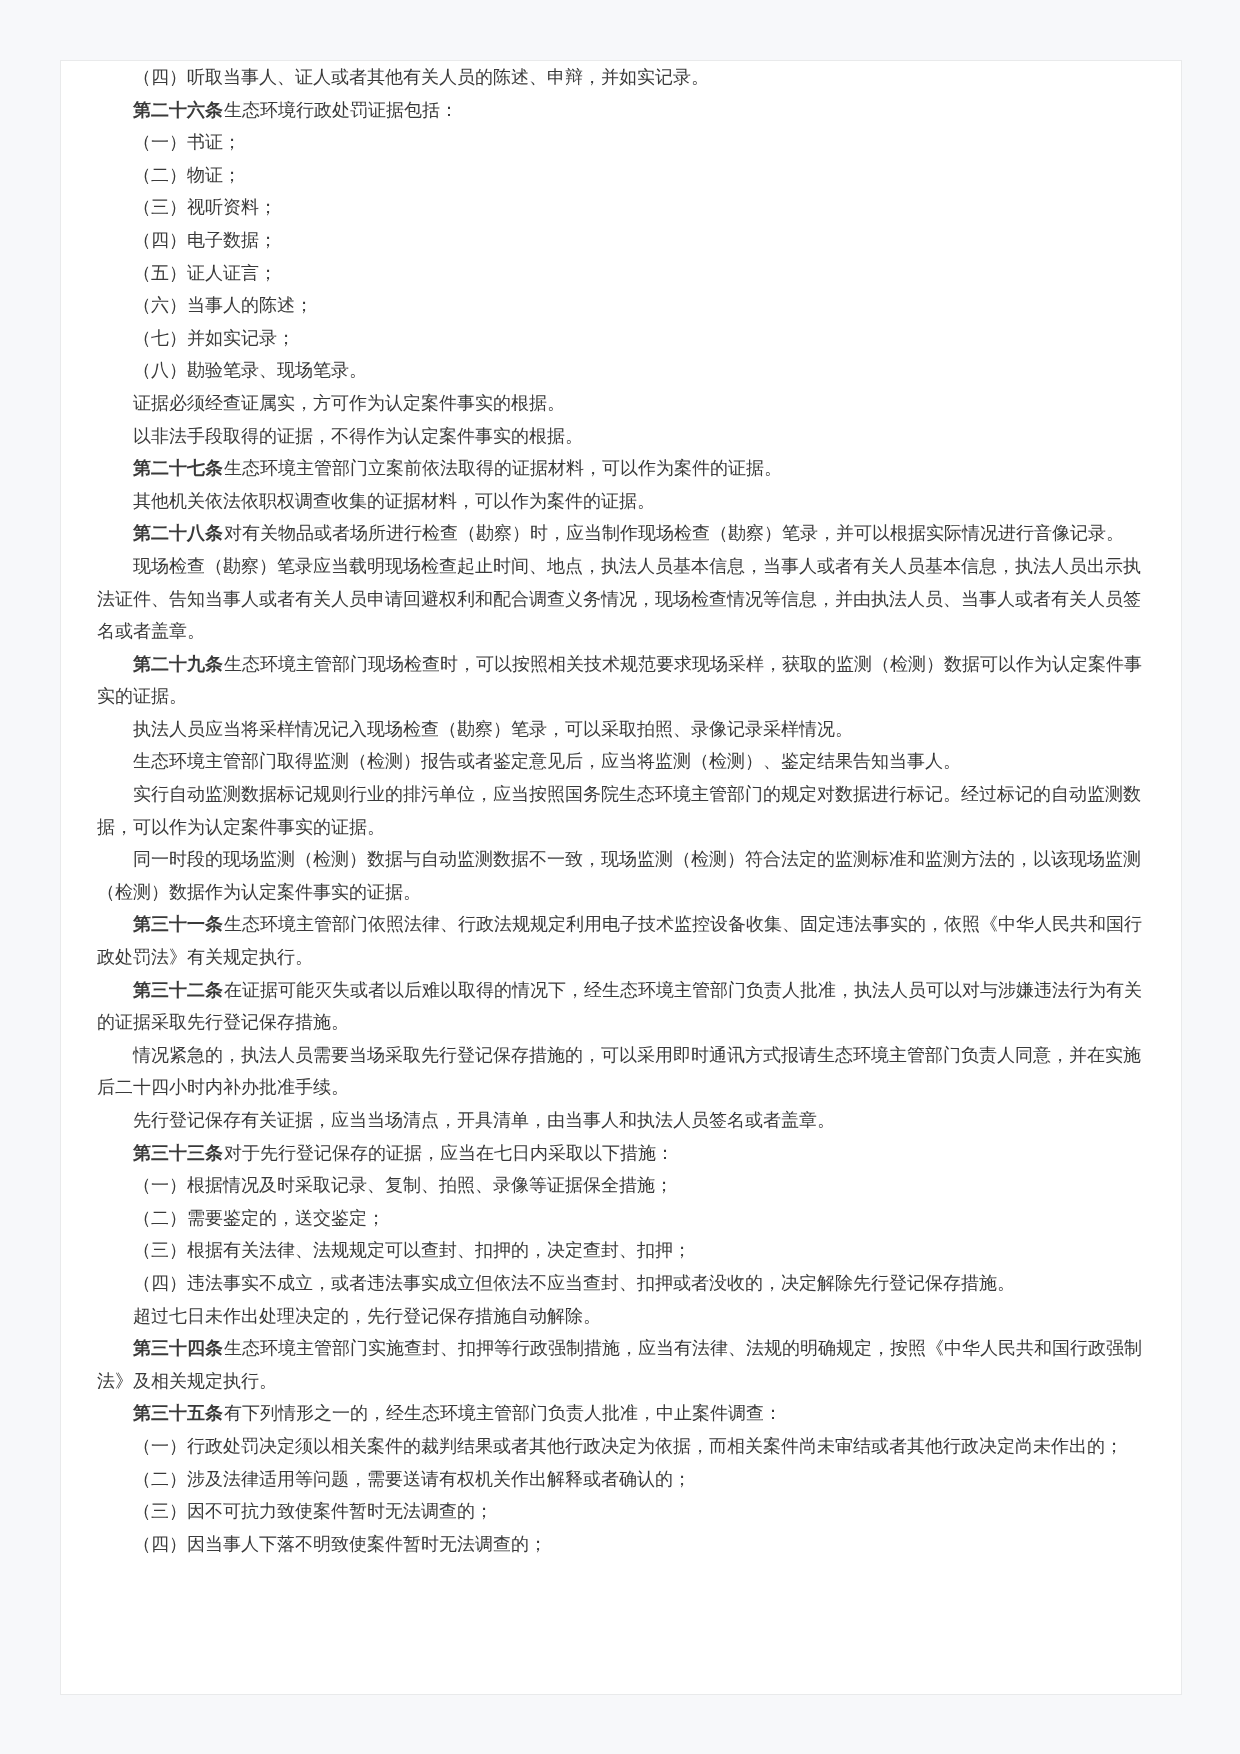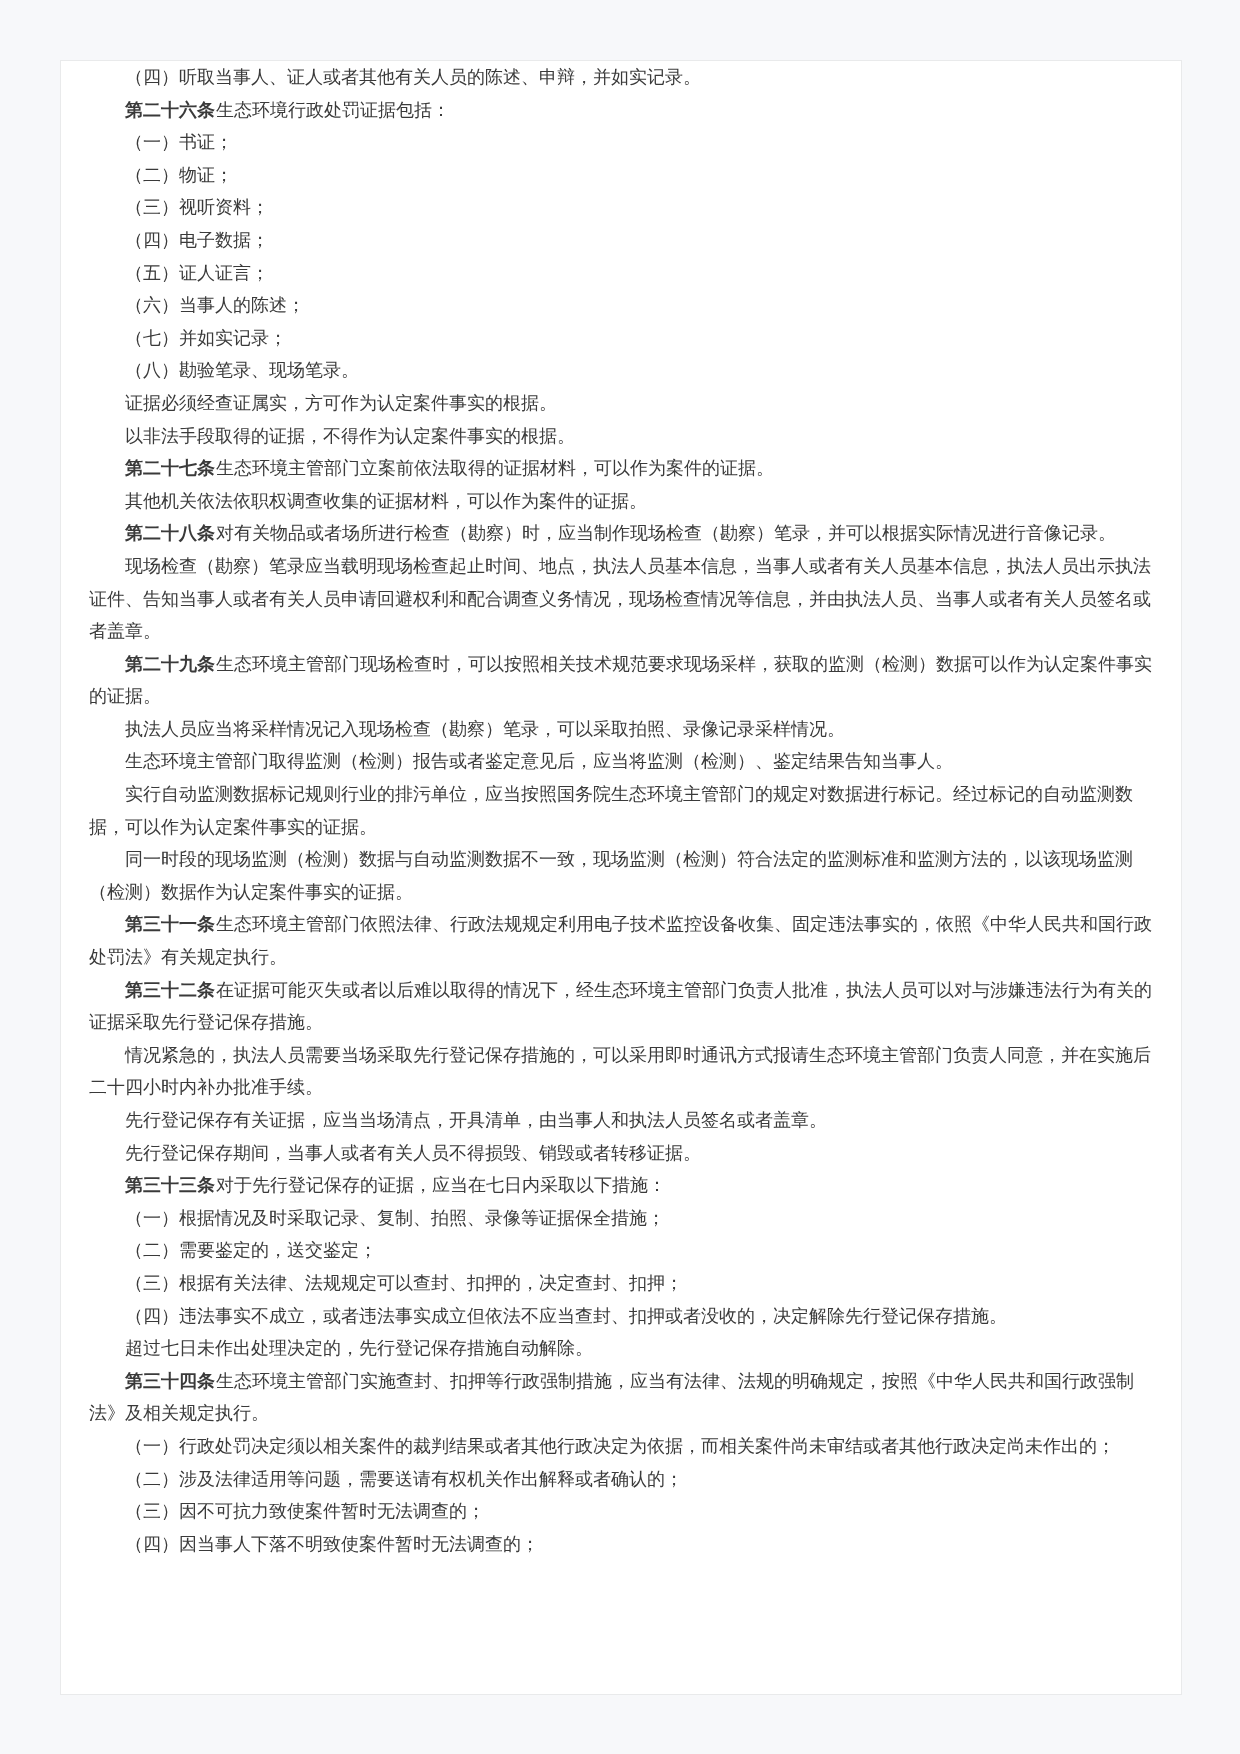--- a/index.html
+++ b/index.html
@@ -18,21 +18,21 @@
   }
   .doc-card{
     position:absolute;
     left:60px;
     top:60px;
     width:1122px;
     height:1635px;
     box-sizing:border-box;
     background:var(--card-bg);
     border:1px solid var(--card-border);
-    padding:0 29px 0 28px;
+    padding:0 29px 0 36px;
     overflow:hidden;
   }
   .para{
     margin:0;
     padding:0;
     font-size:18px;
     line-height:32.6px;
     color:var(--text);
     text-indent:2em;
     text-align:left;
@@ -91,36 +91,36 @@
   <p class="para"><span class="lead"></span><span class="body-text">同一时段的现场监测（检测）数据与自动监测数据不一致，现场监测（检测）符合法定的监测标准和监测方法的，以该现场监测（检测）数据作为认定案件事实的证据。</span></p>
 
   <p class="para"><span class="lead">第三十一条</span><span class="body-text">生态环境主管部门依照法律、行政法规规定利用电子技术监控设备收集、固定违法事实的，依照《中华人民共和国行政处罚法》有关规定执行。</span></p>
 
   <p class="para"><span class="lead">第三十二条</span><span class="body-text">在证据可能灭失或者以后难以取得的情况下，经生态环境主管部门负责人批准，执法人员可以对与涉嫌违法行为有关的证据采取先行登记保存措施。</span></p>
 
   <p class="para"><span class="lead"></span><span class="body-text">情况紧急的，执法人员需要当场采取先行登记保存措施的，可以采用即时通讯方式报请生态环境主管部门负责人同意，并在实施后二十四小时内补办批准手续。</span></p>
 
   <p class="para"><span class="lead"></span><span class="body-text">先行登记保存有关证据，应当当场清点，开具清单，由当事人和执法人员签名或者盖章。</span></p>
 
-  <p class="para"><span class="lead"></span><span class="body-text">先行登记保存期间，当事人或者有关人员不得损毁、销毁或者转移证据。</span></p>
 
   <p class="para"><span class="lead">第三十三条</span><span class="body-text">对于先行登记保存的证据，应当在七日内采取以下措施：</span></p>
 
   <p class="para"><span class="lead"></span><span class="body-text">（一）根据情况及时采取记录、复制、拍照、录像等证据保全措施；</span></p>
 
   <p class="para"><span class="lead"></span><span class="body-text">（二）需要鉴定的，送交鉴定；</span></p>
 
   <p class="para"><span class="lead"></span><span class="body-text">（三）根据有关法律、法规规定可以查封、扣押的，决定查封、扣押；</span></p>
 
   <p class="para"><span class="lead"></span><span class="body-text">（四）违法事实不成立，或者违法事实成立但依法不应当查封、扣押或者没收的，决定解除先行登记保存措施。</span></p>
 
   <p class="para"><span class="lead"></span><span class="body-text">超过七日未作出处理决定的，先行登记保存措施自动解除。</span></p>
 
   <p class="para"><span class="lead">第三十四条</span><span class="body-text">生态环境主管部门实施查封、扣押等行政强制措施，应当有法律、法规的明确规定，按照《中华人民共和国行政强制法》及相关规定执行。</span></p>
 
+  <p class="para"><span class="lead">第三十五条</span><span class="body-text">有下列情形之一的，经生态环境主管部门负责人批准，中止案件调查：</span></p>
 
   <p class="para"><span class="lead"></span><span class="body-text">（一）行政处罚决定须以相关案件的裁判结果或者其他行政决定为依据，而相关案件尚未审结或者其他行政决定尚未作出的；</span></p>
 
   <p class="para"><span class="lead"></span><span class="body-text">（二）涉及法律适用等问题，需要送请有权机关作出解释或者确认的；</span></p>
 
   <p class="para"><span class="lead"></span><span class="body-text">（三）因不可抗力致使案件暂时无法调查的；</span></p>
 
   <p class="para"><span class="lead"></span><span class="body-text">（四）因当事人下落不明致使案件暂时无法调查的；</span></p>
 </div>
 </div>

